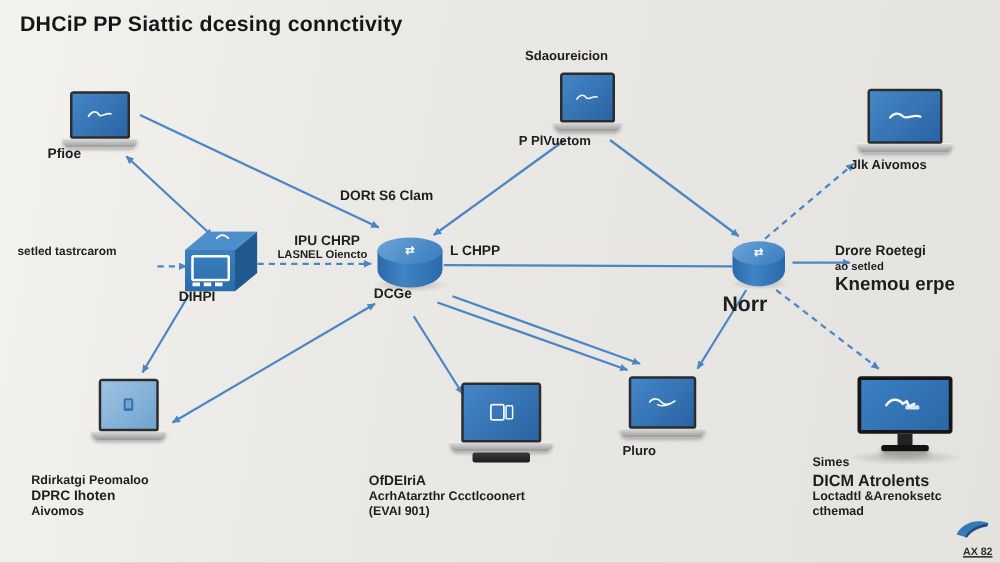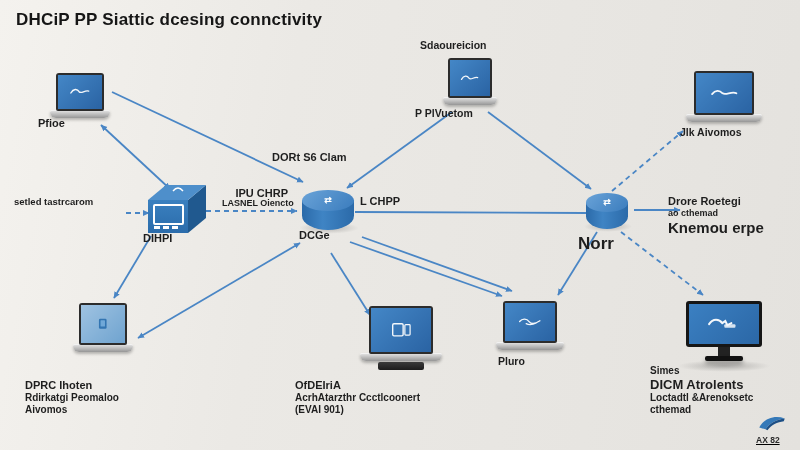--- a/index.html
+++ b/index.html
@@ -59,21 +59,21 @@
               border-radius:0 0 50% 50% / 0 0 48% 48%; }
   .cyl-top { position:absolute; left:0; right:0; top:0; height:52%; border-radius:50%;
              background:linear-gradient(135deg,#6aa3d8,#3a7cbd);
              display:flex; align-items:center; justify-content:center; }
   .cyl-glyph { color:#fff; font-size:9px; font-weight:700; line-height:1; }
 
   .dshadow { position:absolute; border-radius:50%;
              background:radial-gradient(ellipse at center, rgba(50,50,50,.28), rgba(0,0,0,0) 68%); }
 
   
-  .logo { position:absolute; text-align:left;text-decoration:underline; }
+  .logo { position:absolute; text-align:right;text-decoration:underline; }
   .logo-caption { font-size:8.5px; font-weight:700; color:#2c2c2c; margin-top:-2px; }
 </style>
 </head>
 <body>
 
 <div class="stage">
 
   <svg class="net" width="800" height="450" viewBox="0 0 800 450">
     <defs>
       <marker id="mA" markerWidth="8" markerHeight="8" refX="6" refY="3" orient="auto" markerUnits="userSpaceOnUse">
@@ -178,38 +178,38 @@
   <div class="router" style="left:586px;top:193px;--rw:42px;--rh:36px">
     <div class="cyl-body"></div>
     <div class="cyl-top">
       <span class="cyl-glyph">⇄</span>
     </div>
   </div>
   <div class="lbl" style="left:578px;top:234px;width:60px;font-size:17px">Norr</div>
 
   <div class="lbl" style="left:668px;top:195px;width:118px">
     <div style="font-size:11px">Drore Roetegi</div>
-    <div style="font-size:9px">ao cthemad</div>
+    <div style="font-size:9px">ao setled</div>
     <div style="font-size:15px">Knemou erpe</div>
   </div>
 
   <div class="laptop" style="left:73px;top:303px;--sw:48px;--sh:42px;--bw:60px">
     <div class="lap-screen">
       <div class="lap-display" style="background:linear-gradient(135deg,#9fc3e2,#6fa3cf)">
         <svg class="squig" viewBox="0 0 40 18">
             <rect x="14" y="1" width="12" height="16" rx="2" fill="#2f72b0"></rect>
             <rect x="16.5" y="3.5" width="7" height="10" rx="1" fill="#6fa8d8"></rect>
           </svg>
       </div>
     </div>
     <div class="lap-base"></div>
   </div>
   <div class="lbl" style="left:25px;top:379px;width:160px">
+    <div style="font-size:10px">Rdirkatgi Peomaloo</div>
     <div style="font-size:11px">DPRC Ihoten</div>
-    <div style="font-size:10px">Rdirkatgi Peomaloo</div>
     <div style="font-size:10px">Aivomos</div>
   </div>
 
   <div class="laptop" style="left:360px;top:306px;--sw:64px;--sh:48px;--bw:82px">
     <div class="lap-screen">
       <div class="lap-display">
         <svg class="squig" viewBox="0 0 40 18">
             <rect x="10" y="2" width="12" height="14" rx="1.5" fill="none" stroke="#fff" stroke-width="1.6"></rect>
             <rect x="24" y="3" width="6" height="12" rx="1" fill="none" stroke="#fff" stroke-width="1.4"></rect>
           </svg>

